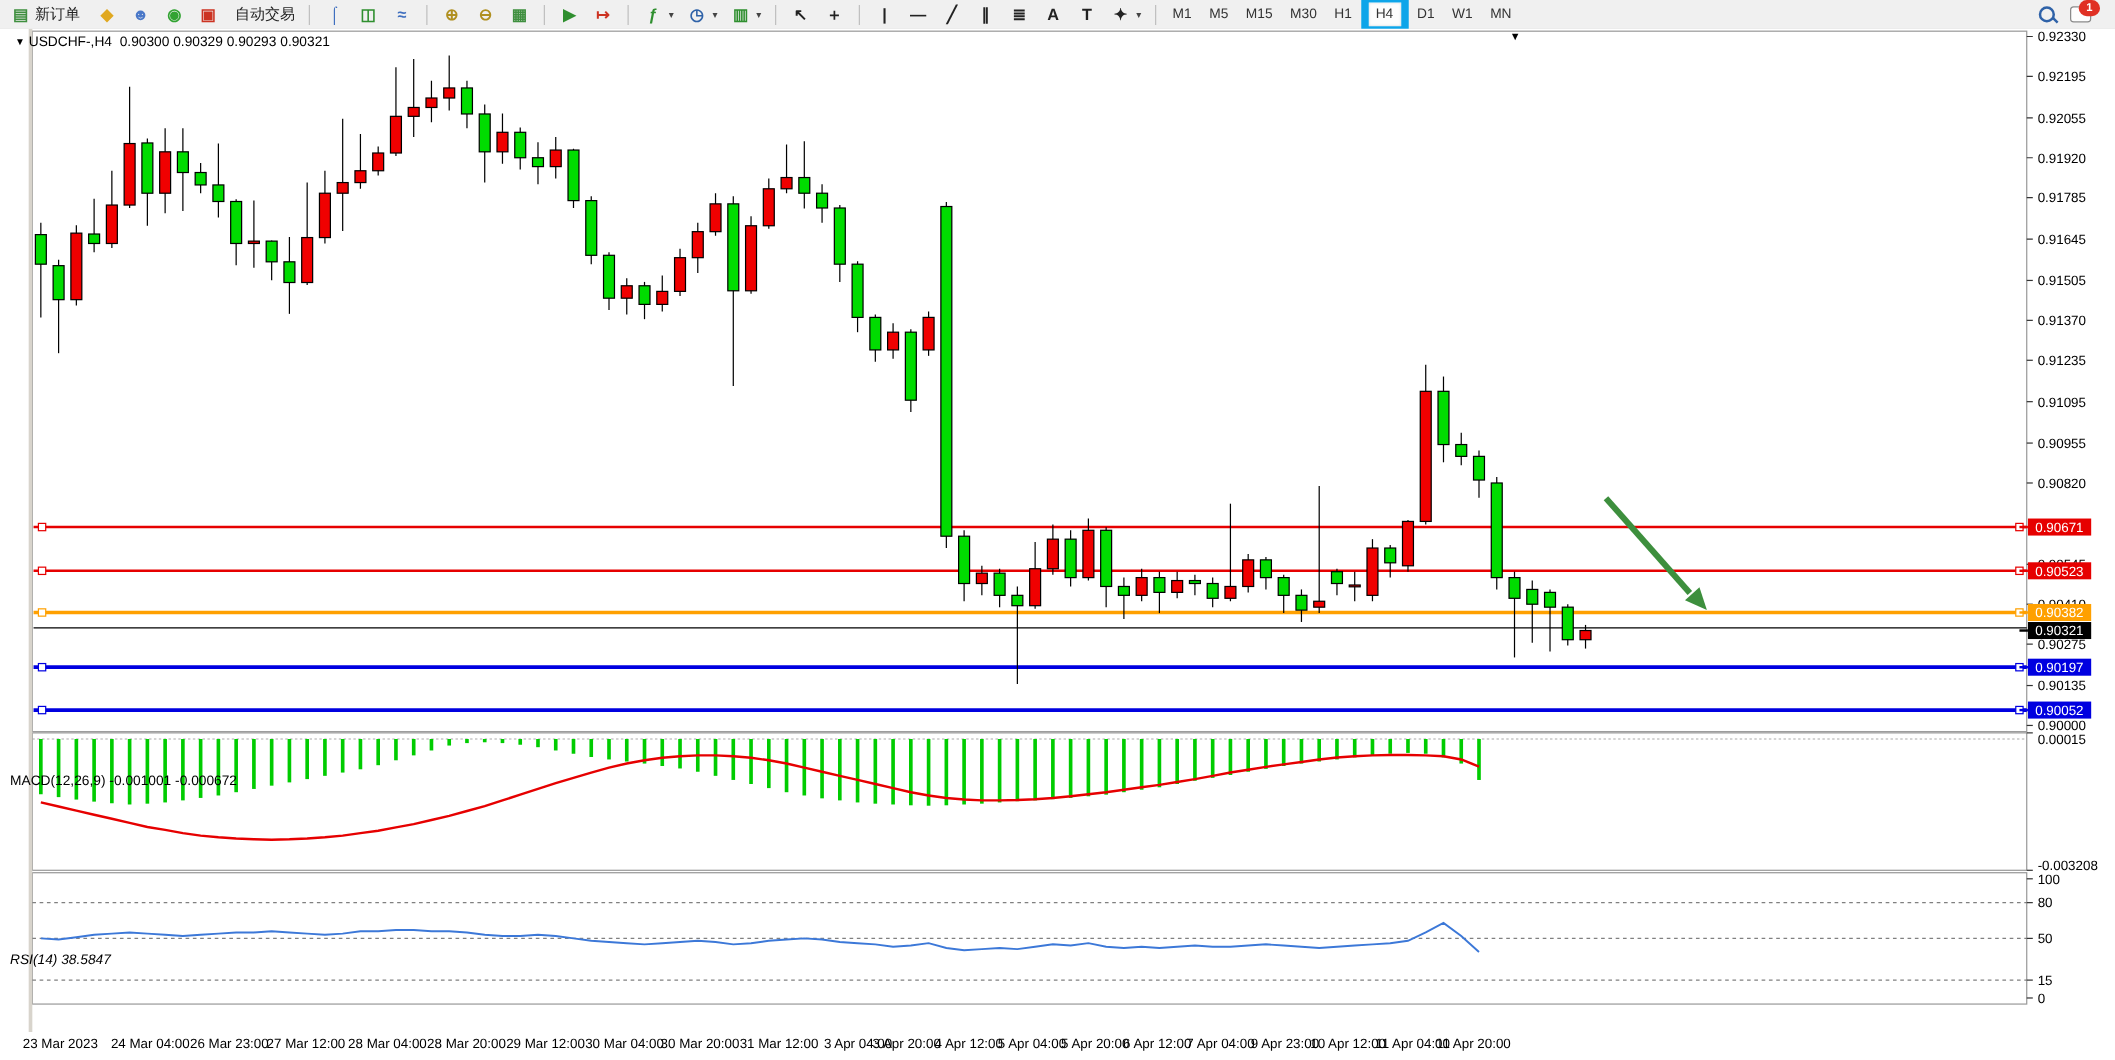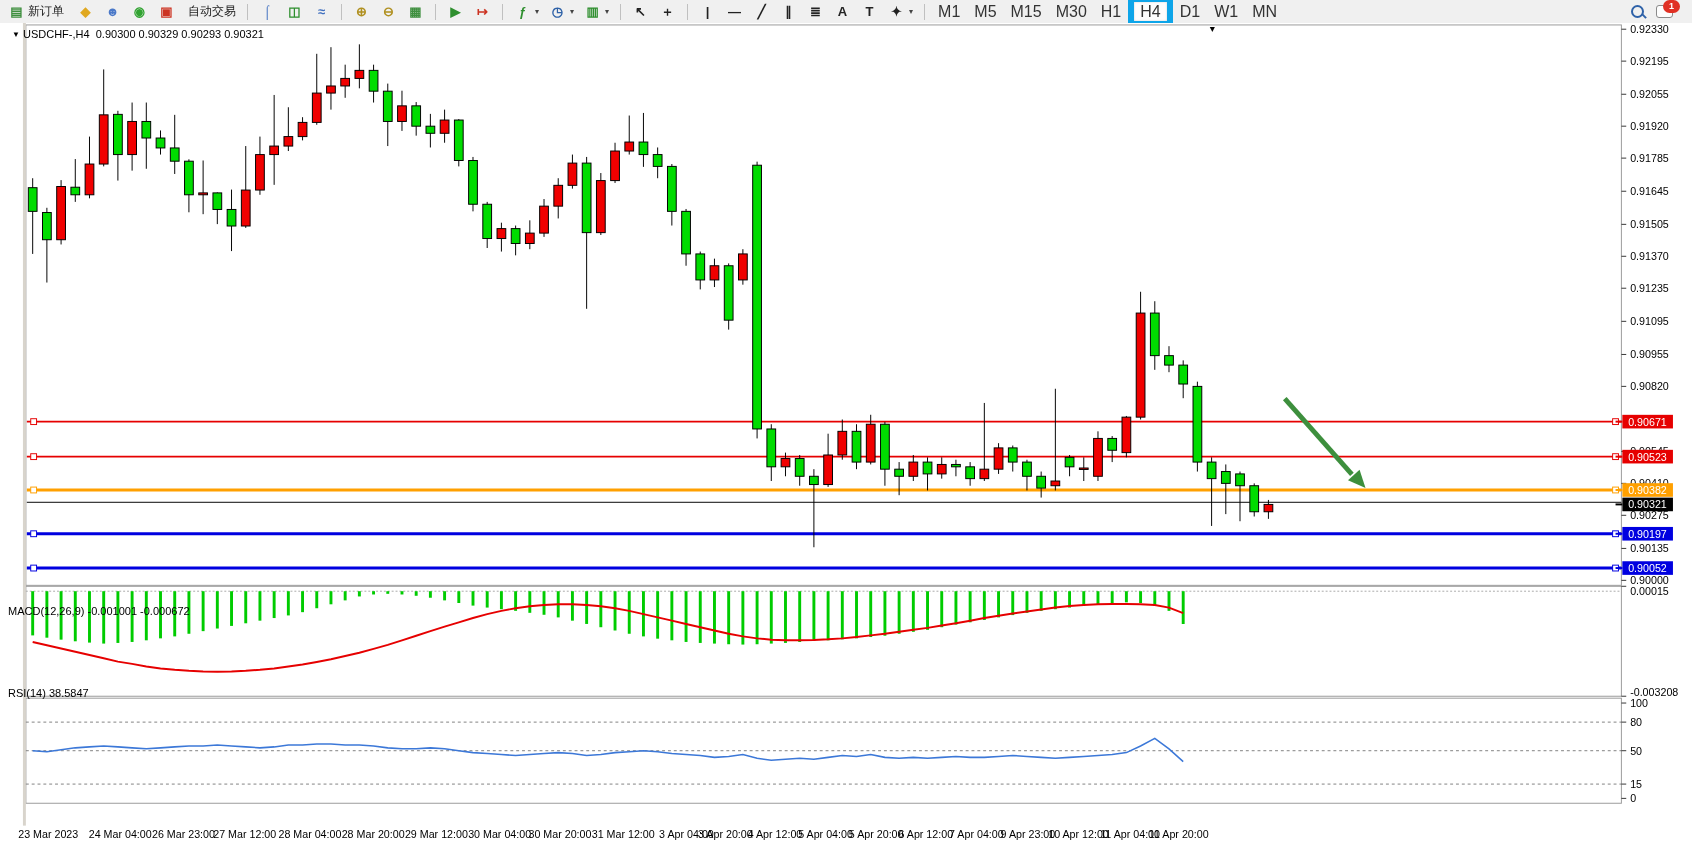--- a/index.html
+++ b/index.html
@@ -7,37 +7,37 @@
   
   #toolbar{position:absolute;left:0;top:0;width:1692px;height:23px;background:#f0f0f0;
     border-bottom:1px solid #c8c8c8;display:flex;align-items:center;font-size:12px;color:#222;}
   .tb-group{display:flex;align-items:center;height:22px;padding:0 3px;}
   .tb-sep{width:1px;height:16px;background:#c0c0c0;margin:0 3px;}
   .tb-btn{display:flex;align-items:center;gap:3px;padding:1px 4px;border:1px solid transparent;
     border-radius:2px;cursor:default;height:18px;}
   .tb-ico{display:inline-block;width:17px;height:16px;line-height:16px;text-align:center;
     font-size:13px;font-weight:bold;}
   .tb-caret{font-size:8px;color:#444;margin-left:1px;}
-  .tf-btn{padding:2px 6px;border:1px solid transparent;font-size:16px;color:#333;height:15px;line-height:15px;}
+  .tf-btn{padding:2px 6px;border:1px solid transparent;font-size:11px;color:#333;height:15px;line-height:15px;}
   .tf-btn.active{background:#fdfdfd;border:6px solid #0ea5e9;box-shadow:inset 0 0 2px #ccc;}
   #tb-right{margin-left:auto;display:flex;align-items:center;padding-right:14px;gap:10px;}
   #search-icon{position:relative;width:16px;height:16px;}
   #search-icon .lens{position:absolute;left:1px;top:1px;width:9px;height:9px;border:2px solid #2f62a8;border-radius:50%;}
   #search-icon .tail{position:absolute;left:11px;top:11px;width:6px;height:2px;background:#2f62a8;transform:rotate(45deg);}
   #chat-icon{position:relative;width:22px;height:17px;}
   #chat-icon .bubble{position:absolute;left:0;top:2px;width:15px;height:11px;background:#fdfdfd;border:1.5px solid #8a8a8a;border-radius:3px;}
   #chat-icon .badge{position:absolute;right:-2px;top:-3px;min-width:13px;height:13px;background:#e03024;color:#fff;
     border-radius:8px;font-size:9px;font-weight:bold;text-align:center;line-height:13px;padding:0 2px;}
   
   #chartwin{position:absolute;left:0;top:23px;width:1692px;height:825px;background:#fff;}
   #chart-svg{position:absolute;left:0;top:0;}
   .overlay-label{position:absolute;font-size:11px;color:#000;white-space:pre;}
   #symbol-title{left:12px;top:5px;}
-  #macd-label{left:8px;top:582px;}
-  #rsi-label{left:8px;top:664px;}
+  #macd-label{left:8px;top:596px;}
+  #rsi-label{left:8px;top:739px;font-style:italic;}
 </style>
 </head>
 <body>
 
 <div id="app">
 
   <div id="toolbar">
     <div class="tb-group">
       <div class="tb-btn">
         <span class="tb-ico" id="i-neworder" style="color: rgb(63, 143, 63);">▤</span>

